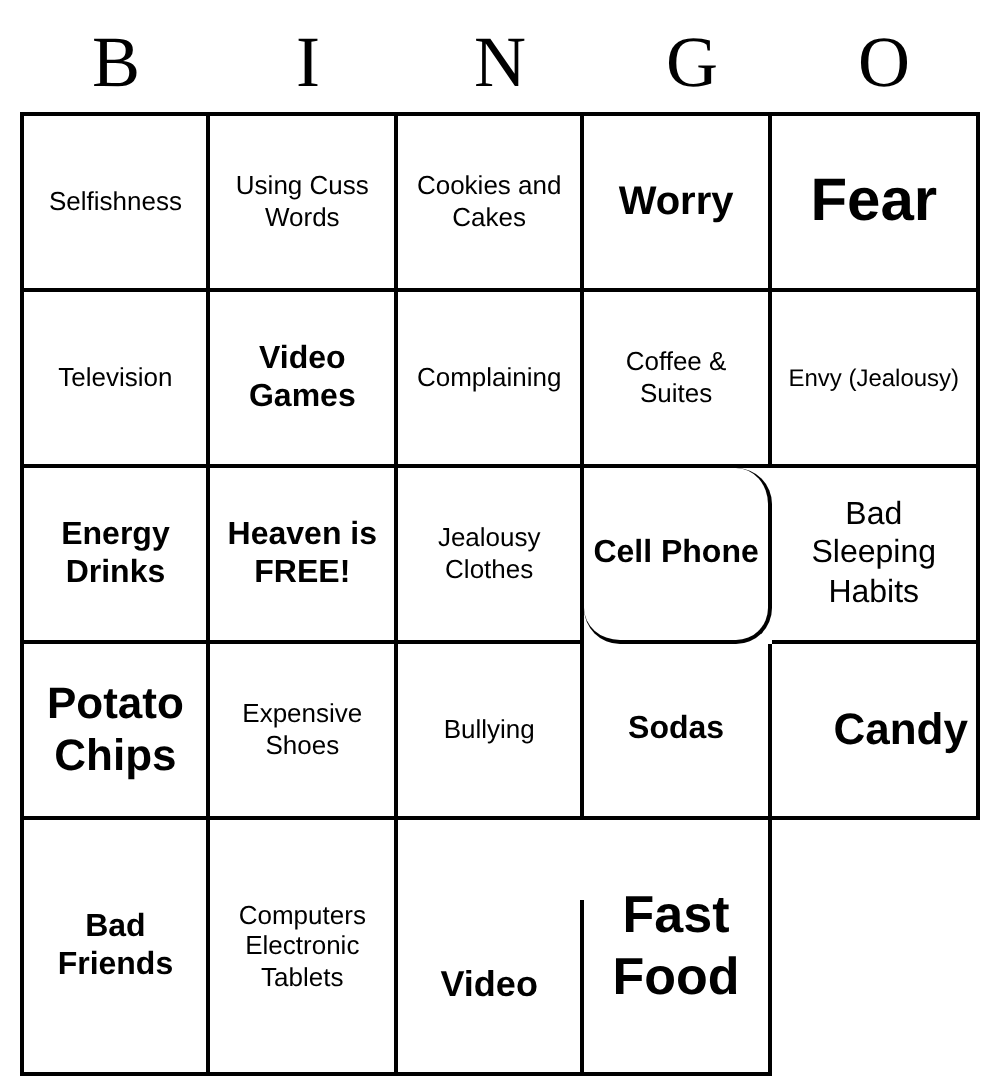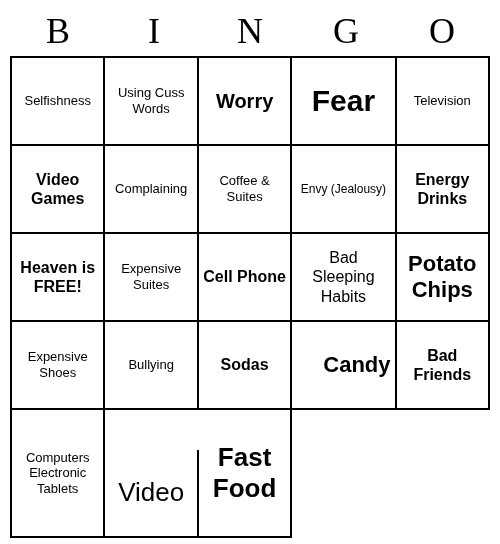--- a/index.html
+++ b/index.html
@@ -55,35 +55,36 @@
   <div class="bingo-header">
     <div class="bingo-header-cell">B</div>
     <div class="bingo-header-cell">I</div>
     <div class="bingo-header-cell">N</div>
     <div class="bingo-header-cell">G</div>
     <div class="bingo-header-cell">O</div>
   </div>
   <div class="bingo-grid" id="grid">
       <div class="bingo-cell" style="font-size: 13px;">Selfishness</div>
       <div class="bingo-cell" style="font-size: 13px;">Using Cuss Words</div>
+      <div class="bingo-cell" style="font-size: 13px;">Cookies and Cakes</div>
       <div class="bingo-cell" style="font-size: 20px; font-weight: bold;">Worry</div>
       <div class="bingo-cell" style="font-size: 30px; font-weight: bold;">Fear</div>
       <div class="bingo-cell" style="font-size: 13px;">Television</div>
       <div class="bingo-cell" style="font-size: 16px; font-weight: bold;">Video Games</div>
       <div class="bingo-cell" style="font-size: 13px;">Complaining</div>
       <div class="bingo-cell" style="font-size: 13px;">Coffee &amp; Suites</div>
       <div class="bingo-cell" style="font-size: 12px;">Envy (Jealousy)</div>
       <div class="bingo-cell" style="font-size: 16px; font-weight: bold;">Energy Drinks</div>
       <div class="bingo-cell" style="font-size: 16px; font-weight: bold;">Heaven is FREE!</div>
-      <div class="bingo-cell" style="font-size: 13px;">Expensive Suites</div>
-      <div class="bingo-cell" style="font-size: 16px; font-weight: bold;">Cell Phone</div>
+      <div class="bingo-cell" style="font-size: 13px;">Jealousy Clothes</div>
+      <div class="bingo-cell" style="font-size: 16px; font-weight: bold; border-radius: 18px;">Cell Phone</div>
       <div class="bingo-cell" style="font-size: 16px;">Bad Sleeping Habits</div>
       <div class="bingo-cell" style="font-size: 22px; font-weight: bold;">Potato Chips</div>
       <div class="bingo-cell" style="font-size: 13px;">Expensive Shoes</div>
       <div class="bingo-cell" style="font-size: 13px;">Bullying</div>
       <div class="bingo-cell" style="font-size: 16px; font-weight: bold;">Sodas</div>
       <div class="bingo-cell" style="font-size: 22px; font-weight: bold; padding-left: 31px;">Candy</div>
       <div class="bingo-cell" style="font-size: 16px; font-weight: bold;">Bad Friends</div>
       <div class="bingo-cell" style="font-size: 13px;">Computers Electronic Tablets</div>
-      <div class="bingo-cell" style="font-size: 26px; font-weight: normal; margin-top: 40px;">Video</div>
+      <div class="bingo-cell" style="font-size: 18px; font-weight: bold; margin-top: 40px;">Video</div>
       <div class="bingo-cell" style="font-size: 26px; font-weight: bold;">Fast Food</div>
     </div>
 </div>
 
 </body></html>

